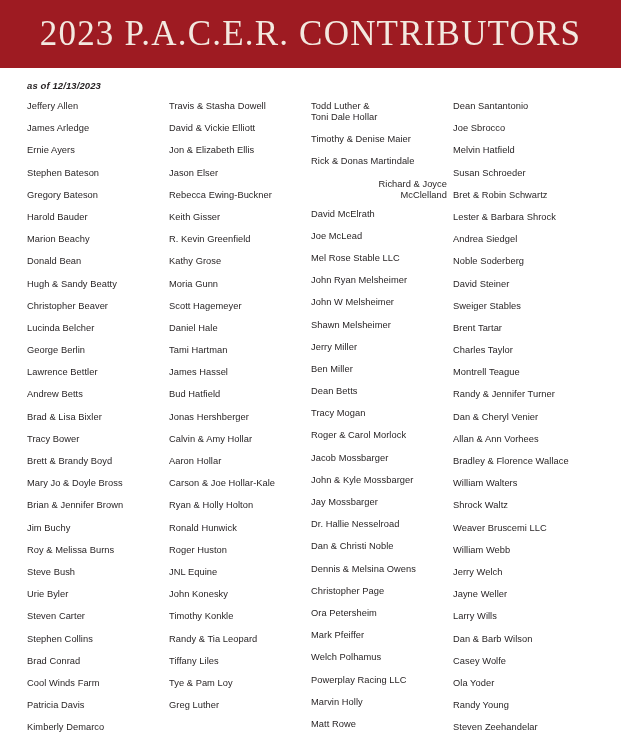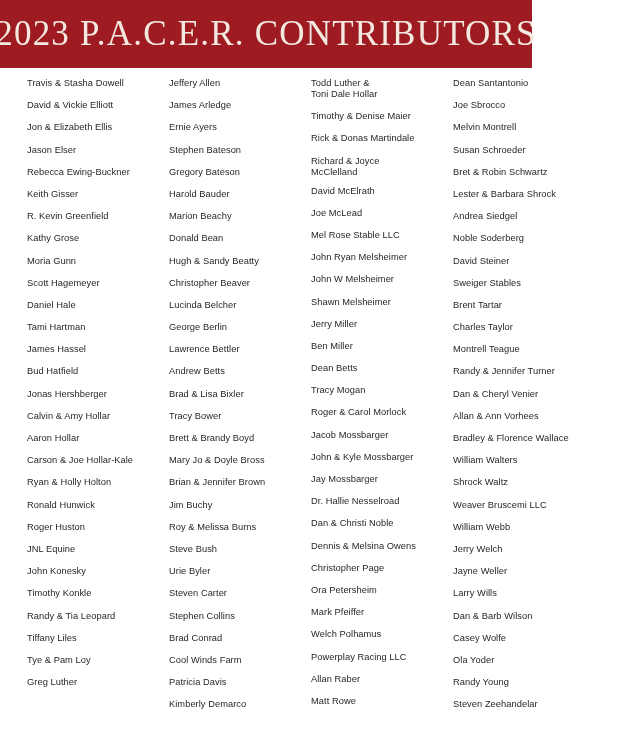--- a/index.html
+++ b/index.html
@@ -13,21 +13,21 @@
     font-family: "Liberation Sans", sans-serif;
     overflow: hidden;
   }
   .page {
     position: relative;
     width: 621px;
     height: 756px;
     background: #ffffff;
   }
   .banner {
-    width: 532px;
+    width: 621px;
     height: 68px;
     background: #9e1b22;
     display: flex;
     align-items: center;
     justify-content: center;
     box-sizing: border-box;
   }
   .banner-title {
     color: #f3e9e0;
     font-family: "Liberation Serif", serif;
@@ -67,51 +67,22 @@
     display: block;
   }
 </style>
 </head>
 <body>
 
 <div class="page">
   <div class="banner">
     <div class="banner-title">2023 P.A.C.E.R. CONTRIBUTORS</div>
   </div>
+  <div class="asof">as of 12/13/2023</div>
   <div class="columns">
-      <div class="col">
-        <div class="name">Travis &amp; Stasha Dowell</div>
-        <div class="name">David &amp; Vickie Elliott</div>
-        <div class="name">Jon &amp; Elizabeth Ellis</div>
-        <div class="name">Jason Elser</div>
-        <div class="name">Rebecca Ewing-Buckner</div>
-        <div class="name">Keith Gisser</div>
-        <div class="name">R. Kevin Greenfield</div>
-        <div class="name">Kathy Grose</div>
-        <div class="name">Moria Gunn</div>
-        <div class="name">Scott Hagemeyer</div>
-        <div class="name">Daniel Hale</div>
-        <div class="name">Tami Hartman</div>
-        <div class="name">James Hassel</div>
-        <div class="name">Bud Hatfield</div>
-        <div class="name">Jonas Hershberger</div>
-        <div class="name">Calvin &amp; Amy Hollar</div>
-        <div class="name">Aaron Hollar</div>
-        <div class="name">Carson &amp; Joe Hollar-Kale</div>
-        <div class="name">Ryan &amp; Holly Holton</div>
-        <div class="name">Ronald Hunwick</div>
-        <div class="name">Roger Huston</div>
-        <div class="name">JNL Equine</div>
-        <div class="name">John Konesky</div>
-        <div class="name">Timothy Konkle</div>
-        <div class="name">Randy &amp; Tia Leopard</div>
-        <div class="name">Tiffany Liles</div>
-        <div class="name">Tye &amp; Pam Loy</div>
-        <div class="name">Greg Luther</div>
-      </div>
       <div class="col">
         <div class="name">Jeffery Allen</div>
         <div class="name">James Arledge</div>
         <div class="name">Ernie Ayers</div>
         <div class="name">Stephen Bateson</div>
         <div class="name">Gregory Bateson</div>
         <div class="name">Harold Bauder</div>
         <div class="name">Marion Beachy</div>
         <div class="name">Donald Bean</div>
         <div class="name">Hugh &amp; Sandy Beatty</div>
@@ -130,27 +101,57 @@
         <div class="name">Steve Bush</div>
         <div class="name">Urie Byler</div>
         <div class="name">Steven Carter</div>
         <div class="name">Stephen Collins</div>
         <div class="name">Brad Conrad</div>
         <div class="name">Cool Winds Farm</div>
         <div class="name">Patricia Davis</div>
         <div class="name">Kimberly Demarco</div>
       </div>
       <div class="col">
+        <div class="name">Travis &amp; Stasha Dowell</div>
+        <div class="name">David &amp; Vickie Elliott</div>
+        <div class="name">Jon &amp; Elizabeth Ellis</div>
+        <div class="name">Jason Elser</div>
+        <div class="name">Rebecca Ewing-Buckner</div>
+        <div class="name">Keith Gisser</div>
+        <div class="name">R. Kevin Greenfield</div>
+        <div class="name">Kathy Grose</div>
+        <div class="name">Moria Gunn</div>
+        <div class="name">Scott Hagemeyer</div>
+        <div class="name">Daniel Hale</div>
+        <div class="name">Tami Hartman</div>
+        <div class="name">James Hassel</div>
+        <div class="name">Bud Hatfield</div>
+        <div class="name">Jonas Hershberger</div>
+        <div class="name">Calvin &amp; Amy Hollar</div>
+        <div class="name">Aaron Hollar</div>
+        <div class="name">Carson &amp; Joe Hollar-Kale</div>
+        <div class="name">Ryan &amp; Holly Holton</div>
+        <div class="name">Ronald Hunwick</div>
+        <div class="name">Roger Huston</div>
+        <div class="name">JNL Equine</div>
+        <div class="name">John Konesky</div>
+        <div class="name">Timothy Konkle</div>
+        <div class="name">Randy &amp; Tia Leopard</div>
+        <div class="name">Tiffany Liles</div>
+        <div class="name">Tye &amp; Pam Loy</div>
+        <div class="name">Greg Luther</div>
+      </div>
+      <div class="col">
         <div class="name" style="">
           <span class="l2">Todd Luther &amp;</span>
           <span class="l2">Toni Dale Hollar</span>
         </div>
         <div class="name">Timothy &amp; Denise Maier</div>
         <div class="name">Rick &amp; Donas Martindale</div>
-        <div class="name" style="margin-bottom: 8px;">
+        <div class="name" style="margin-bottom: 8px; text-align: right;">
           <span class="l2">Richard &amp; Joyce</span>
           <span class="l2">McClelland</span>
         </div>
         <div class="name">David McElrath</div>
         <div class="name">Joe McLead</div>
         <div class="name">Mel Rose Stable LLC</div>
         <div class="name">John Ryan Melsheimer</div>
         <div class="name">John W Melsheimer</div>
         <div class="name">Shawn Melsheimer</div>
         <div class="name">Jerry Miller</div>
@@ -162,27 +163,27 @@
         <div class="name">John &amp; Kyle Mossbarger</div>
         <div class="name">Jay Mossbarger</div>
         <div class="name">Dr. Hallie Nesselroad</div>
         <div class="name">Dan &amp; Christi Noble</div>
         <div class="name">Dennis &amp; Melsina Owens</div>
         <div class="name">Christopher Page</div>
         <div class="name">Ora Petersheim</div>
         <div class="name">Mark Pfeiffer</div>
         <div class="name">Welch Polhamus</div>
         <div class="name">Powerplay Racing LLC</div>
-        <div class="name">Allan Raber</div>
+        <div class="name">Marvin Holly</div>
         <div class="name">Matt Rowe</div>
       </div>
       <div class="col">
         <div class="name">Dean Santantonio</div>
         <div class="name">Joe Sbrocco</div>
-        <div class="name">Melvin Montrell</div>
+        <div class="name">Melvin Hatfield</div>
         <div class="name">Susan Schroeder</div>
         <div class="name">Bret &amp; Robin Schwartz</div>
         <div class="name">Lester &amp; Barbara Shrock</div>
         <div class="name">Andrea Siedgel</div>
         <div class="name">Noble Soderberg</div>
         <div class="name">David Steiner</div>
         <div class="name">Sweiger Stables</div>
         <div class="name">Brent Tartar</div>
         <div class="name">Charles Taylor</div>
         <div class="name">Montrell Teague</div>

